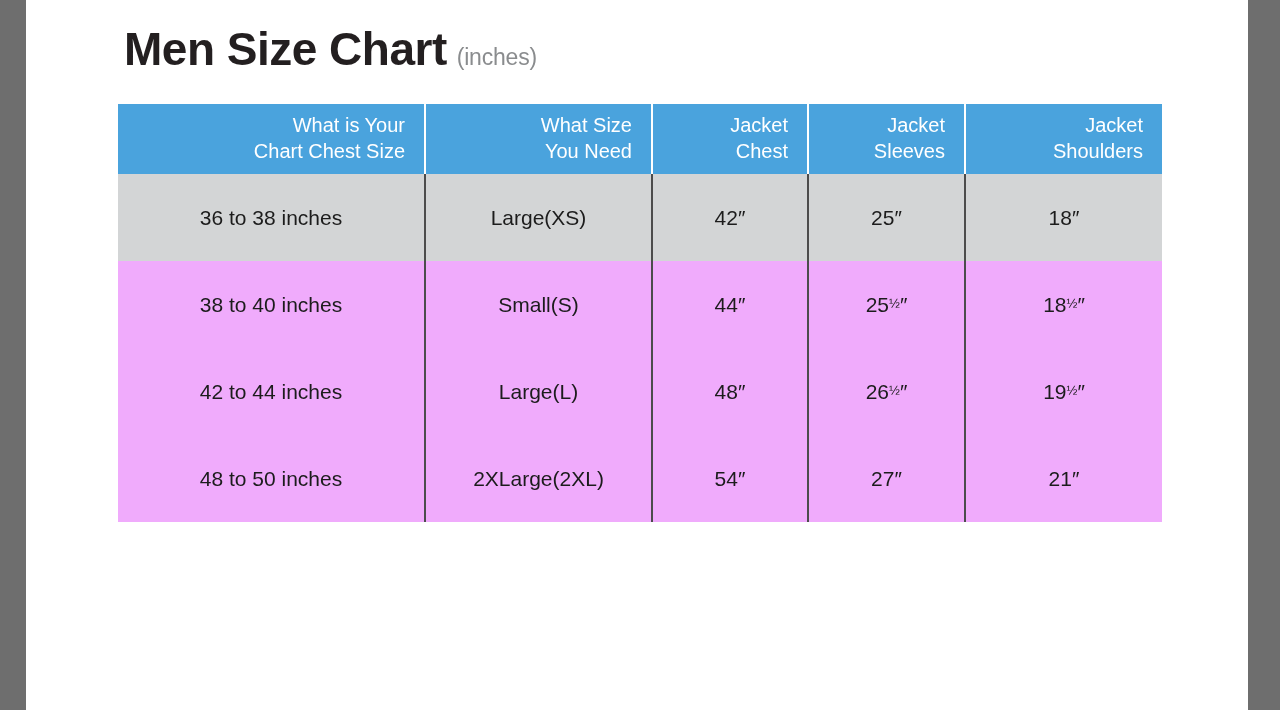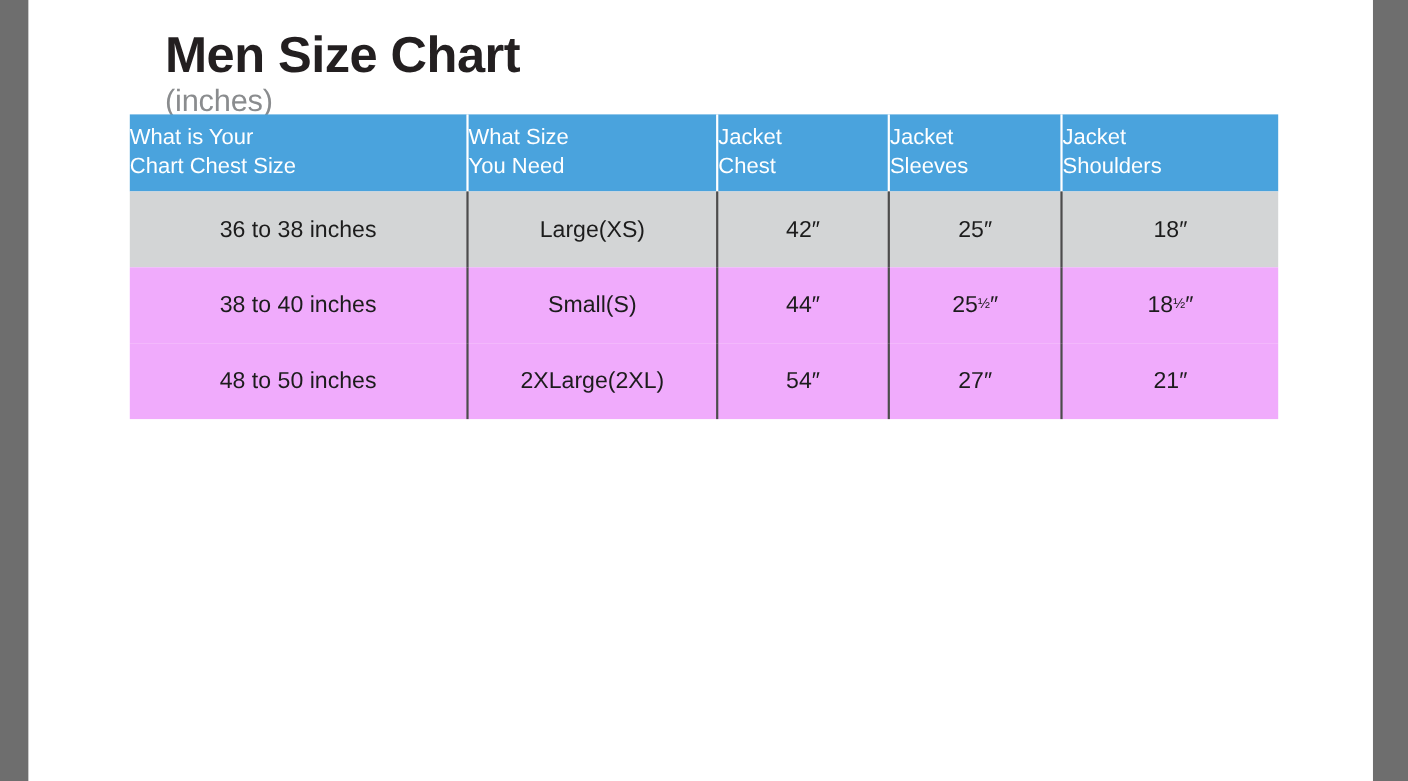--- a/index.html
+++ b/index.html
@@ -30,35 +30,34 @@
     left: 26px;
     top: 0;
     width: 1222px;
     height: 710px;
     background: #ffffff;
   }
 
   
   .title-row {
     position: absolute;
-    left: 114px;
+    left: 98px;
     top: 22px;
     display: flex;
     align-items: baseline;
     white-space: nowrap;
-    flex-direction: column;
   }
   .title-main {
     font-size: 46px;
     font-weight: bold;
     color: #231f20;
     letter-spacing: -0.5px;
   }
   .title-sub {
-    font-size: 28px;
+    font-size: 23px;
     font-weight: normal;
     color: #8a8c8e;
     margin-left: 10px;
     letter-spacing: -0.2px;
   }
 
   
   .table {
     position: absolute;
     left: 92px;
@@ -67,36 +66,36 @@
     border-collapse: collapse;
     table-layout: fixed;
   }
 
   .thead-row th {
     background: #4aa3dd;
     color: #ffffff;
     font-size: 20px;
     font-weight: normal;
     line-height: 1.28;
-    text-align: left;
+    text-align: right;
     vertical-align: middle;
     height: 70px;
-    padding: 0 0;
+    padding: 0 19px;
     border-right: 2px solid #ffffff;
     box-sizing: border-box;
   }
   .thead-row th:last-child { border-right: none; }
   .th-l1, .th-l2 { display: block; }
 
   tbody td {
     font-size: 21px;
     color: #1c1c1c;
     text-align: center;
     vertical-align: middle;
-    height: 69px;
+    height: 87px;
     padding: 0 21px;
     border-right: 2px solid #4c4c4c;
     box-sizing: border-box;
     white-space: nowrap;
   }
   tbody td:last-child { border-right: none; }
 
   tbody tr.shade td { background: #d3d5d6; }
   tbody tr.plain td { background: #f0abfc; }
 
@@ -168,20 +167,27 @@
           <td>18<span class="prime">″</span></td>
         </tr>
         <tr class="plain">
           <td>38 to 40 inches</td>
           <td>Small(S)</td>
           <td>44<span class="prime">″</span></td>
           <td>25<span class="frac">½</span><span class="prime">″</span></td>
           <td>18<span class="frac">½</span><span class="prime">″</span></td>
         </tr>
         <tr class="plain">
+          <td>42 to 44 inches</td>
+          <td>Large(L)</td>
+          <td>48<span class="prime">″</span></td>
+          <td>26<span class="frac">½</span><span class="prime">″</span></td>
+          <td>19<span class="frac">½</span><span class="prime">″</span></td>
+        </tr>
+        <tr class="plain">
           <td>48 to 50 inches</td>
           <td>2XLarge(2XL)</td>
           <td>54<span class="prime">″</span></td>
           <td>27<span class="prime">″</span></td>
           <td>21<span class="prime">″</span></td>
         </tr>
       </tbody>
   </table>
 
 </div>

